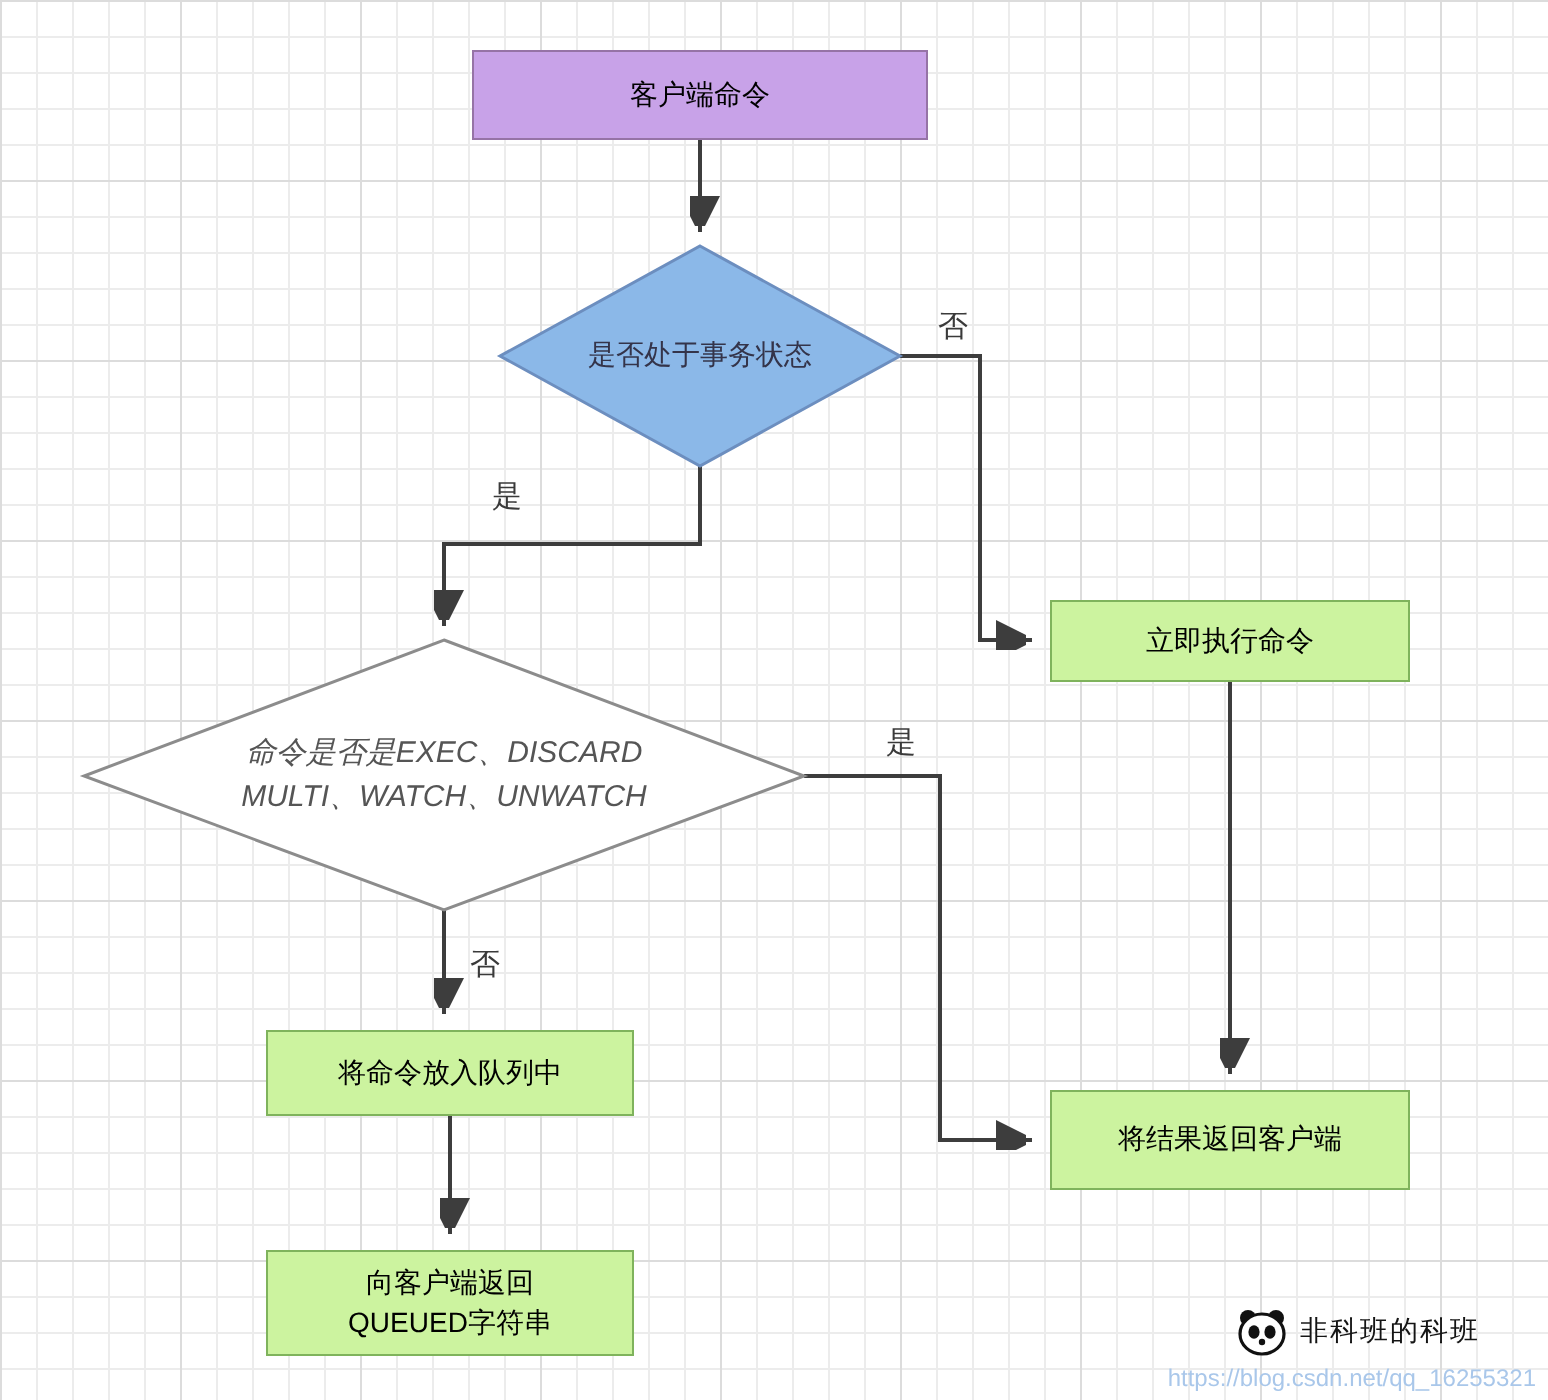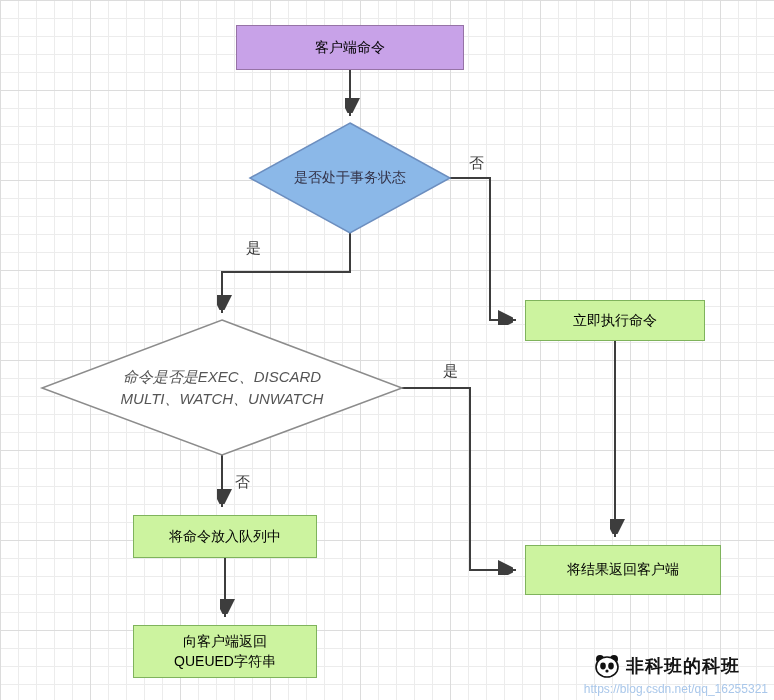--- a/index.html
+++ b/index.html
@@ -62,22 +62,22 @@
     font-size: 15px;
     color: #3a3a3a;
   }
   .watermark {
     position: absolute;
     display: flex;
     align-items: center;
     gap: 6px;
   }
   .watermark .brand {
-    font-size: 18px;
-    font-weight: bold;
+    font-size: 14px;
+    font-weight: normal;
     color: #141414;
     letter-spacing: 1px;
   }
   .watermark-url {
     position: absolute;
     font-size: 12px;
     color: var(--url-text,#a9c7ea);
     white-space: nowrap;
   }
   .multiline span { display: block; }
@@ -116,21 +116,21 @@
 
   <div class="node rect-green" style="left:133px; top:515px; width:184px; height:43px;">
     <span>将命令放入队列中</span>
   </div>
 
   <div class="node rect-green multiline" style="left:133px; top:625px; width:184px; height:53px; flex-direction:column; line-height:1.4;">
     <span>向客户端返回</span>
     <span>QUEUED字符串</span>
   </div>
 
-  <div class="node rect-green" style="left:525px; top:545px; width:196px; height:50px;">
+  <div class="node rect-green" style="left:525px; top:545px; width:180px; height:50px;">
     <span>将结果返回客户端</span>
   </div>
 
   <div class="diamond-label blue" style="left:250px; top:123px; width:200px; height:110px;">
     <span>是否处于事务状态</span>
   </div>
 
   <div class="diamond-label white" style="left:42px; top:320px; width:360px; height:135px;">
     <span>命令是否是EXEC、DISCARD</span>
     <span>MULTI、WATCH、UNWATCH</span>

